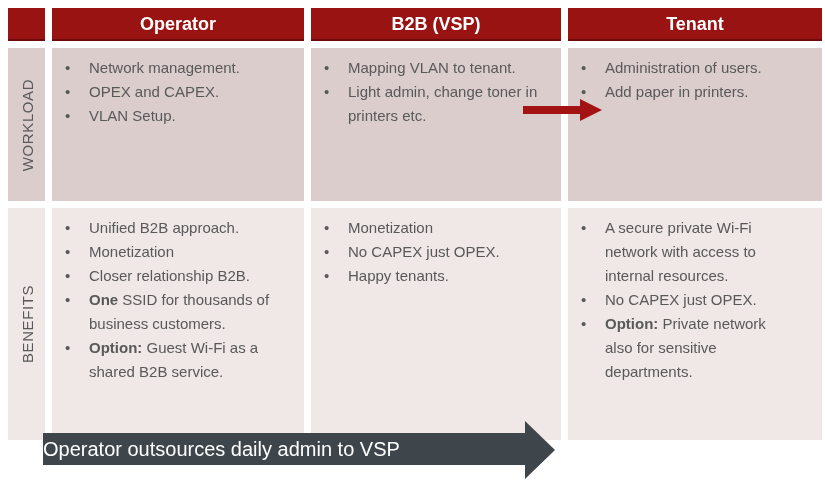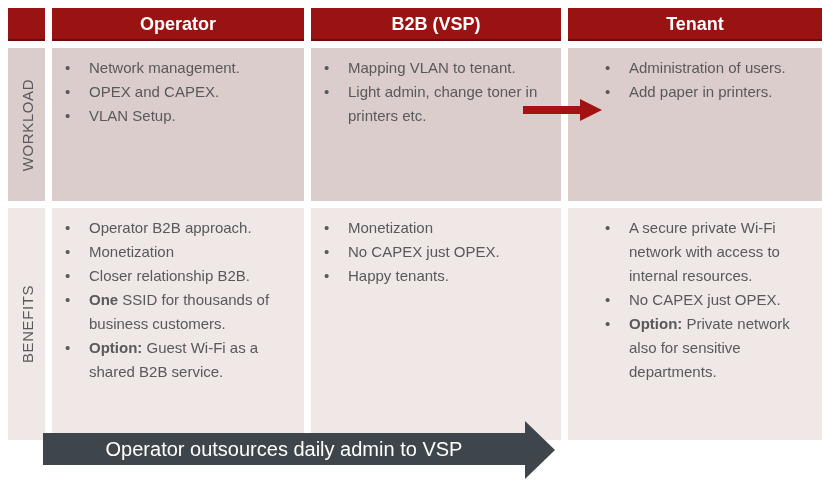--- a/index.html
+++ b/index.html
@@ -28,32 +28,32 @@
     transform:translate(-50%,-50%) rotate(-90deg);
     white-space:nowrap; color:#595959; font-size:15px; letter-spacing:0.6px;
   }
   .body { color:#595959; font-size:15px; line-height:24px; }
   .body ul { list-style:none; margin:0; padding:8px 0 0 0; }
   .body li { position:relative; padding-left:37px; }
   .body li::before { content:"\2022"; position:absolute; left:13px; }
   .body li b { font-weight:bold; }
   .col-op ul { }
   .col-b2b ul { padding-right:16px; }
-  .col-tn ul { padding-right:26px;padding-left:24px; }
+  .col-tn ul { padding-right:26px; }
   
   .flow-arrow { position:absolute; left:523px; top:99px; width:80px; height:22px; }
   .flow-arrow .fa-body { position:absolute; left:0; top:7px; width:57px; height:8px; background:#A31313; }
   .flow-arrow .fa-head {
     position:absolute; left:57px; top:0; width:0; height:0;
     border-left:22px solid #A31313; border-top:11px solid transparent; border-bottom:11px solid transparent;
   }
   
   .banner-body {
     position:absolute; left:43px; top:433px; width:482px; height:32px;
-    background:#3E464C; display:flex; align-items:center; justify-content:center;
+    background:#3E464C; display:flex; align-items:center; 
     color:#ffffff; font-size:20px; white-space:nowrap;
   }
   .banner-head {
     position:absolute; left:525px; top:421px; width:0; height:0;
     border-left:30px solid #3E464C; border-top:29px solid transparent; border-bottom:29px solid transparent;
   }
 </style>
 </head>
 <body>
 
@@ -87,21 +87,21 @@
           <li>Administration of users.</li>
           <li>Add paper in printers.</li>
         </ul>
     </div>
 
     <div class="cell rowlabel bf">
       <span class="vert">BENEFITS</span>
     </div>
     <div class="cell body bf col-op">
       <ul>
-          <li>Operator B2B approach.</li>
+          <li>Unified B2B approach.</li>
           <li>Monetization</li>
           <li>Closer relationship B2B.</li>
           <li><b>One</b> SSID for thousands of business customers.</li>
           <li><b>Option:</b> Guest Wi-Fi as a shared B2B service.</li>
         </ul>
     </div>
     <div class="cell body bf col-b2b">
       <ul>
           <li>Monetization</li>
           <li>No CAPEX just OPEX.</li>

